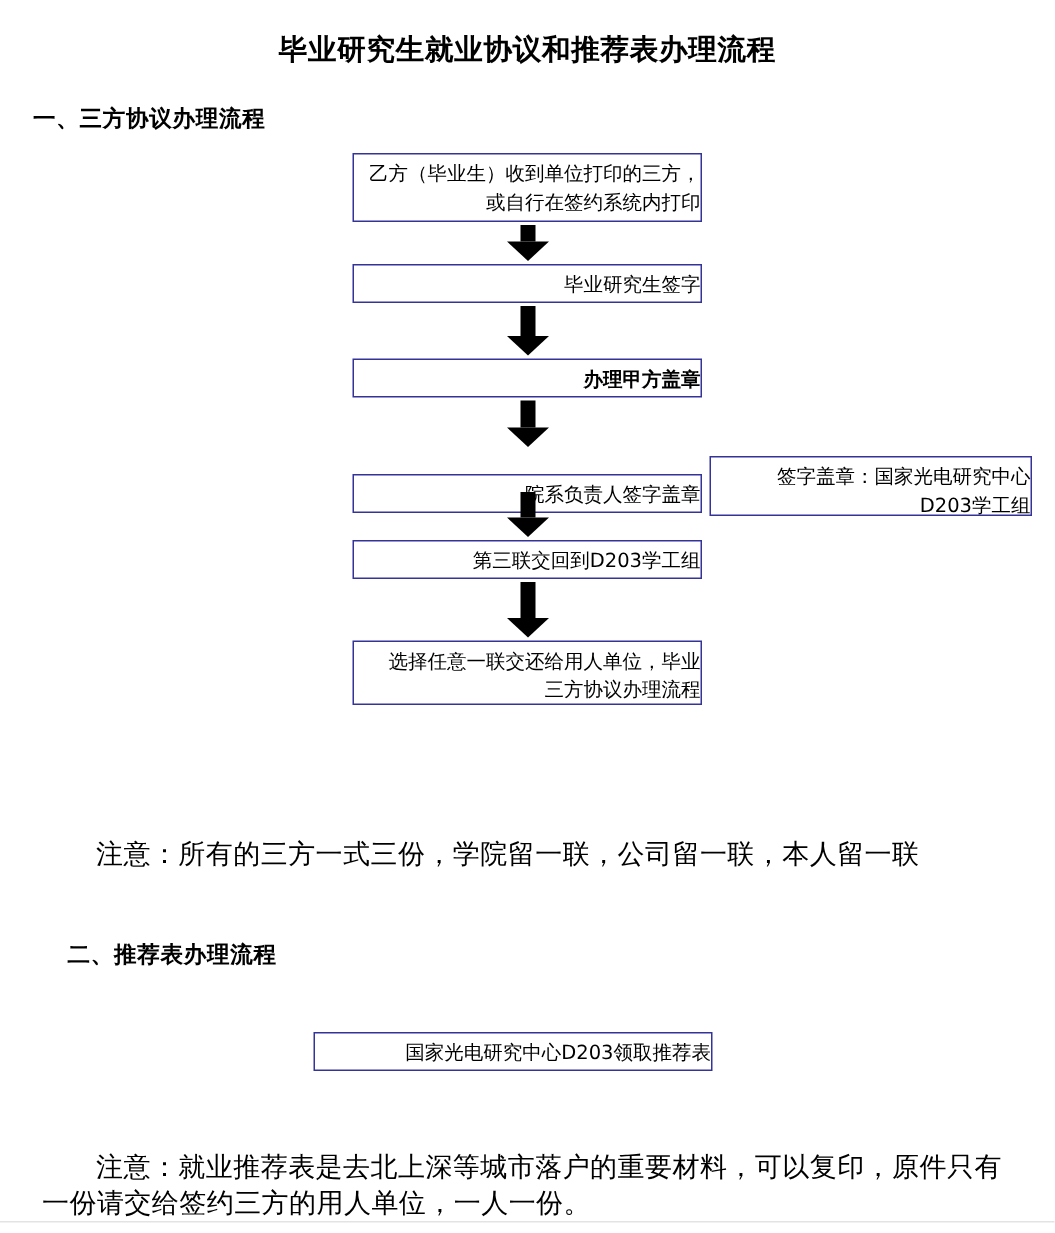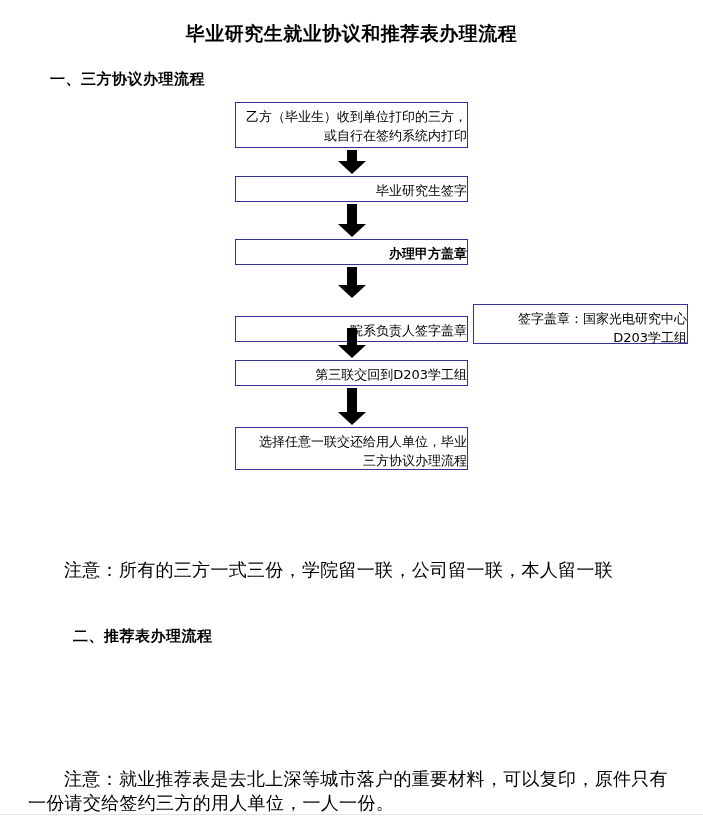--- a/index.html
+++ b/index.html
@@ -37,21 +37,20 @@
   }
 
   
   .section-heading {
     position: absolute;
     font-size: 15px;
     font-weight: bold;
     letter-spacing: 0.5px;
     line-height: 1.2;
     white-space: nowrap;
-    margin-left: 28px;
   }
   .section-heading.s1 { top: 70px; left: 22px; }
   .section-heading.s2 { top: 627px; left: 45px; }
 
   
   .flow-box {
     position: absolute;
     box-sizing: border-box;
     border: 1px solid #333399;
     background: #ffffff;
@@ -190,18 +189,19 @@
     <div class="head"></div>
   </div>
 
   <div class="flow-box box6">选择任意一联交还给用人单位，毕业
 三方协议办理流程</div>
 
   <div class="note-line note1">注意：所有的三方一式三份，学院留一联，公司留一联，本人留一联</div>
 
   <div class="section-heading s2">二、推荐表办理流程</div>
 
+  <div class="flow-box box7">国家光电研究中心D203领取推荐表</div>
 
   <div class="note-line note2">注意：就业推荐表是去北上深等城市落户的重要材料，可以复印，原件只有一份请交给签约三方的用人单位，一人一份。</div>
 
   <div class="bottom-rule"></div>
 
 </div>
 
 </body></html>

